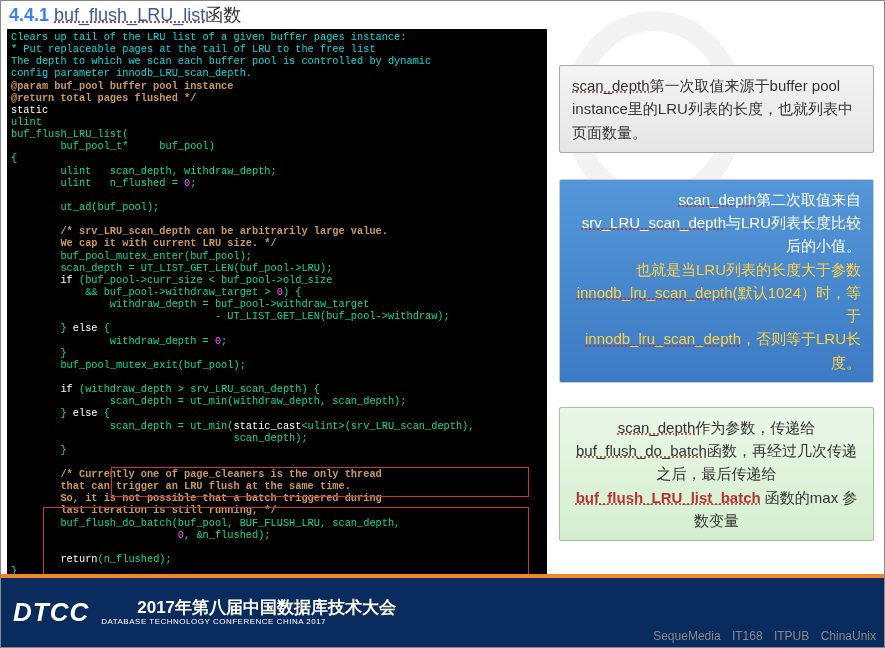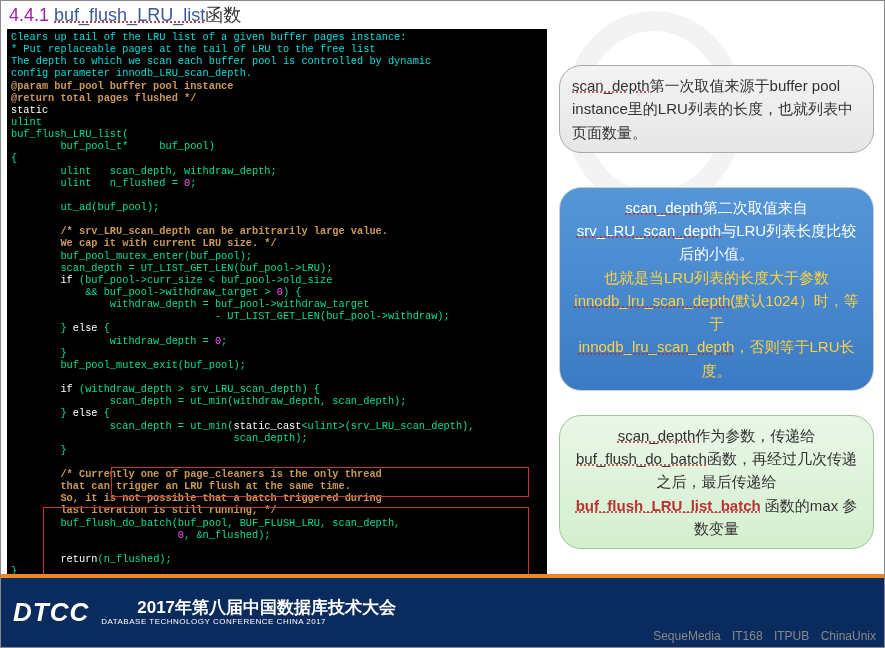--- a/index.html
+++ b/index.html
@@ -1,34 +1,34 @@
 <!DOCTYPE html>
 <html><head>
 <meta charset="utf-8">
 <style>
 * { box-sizing: border-box; margin: 0; padding: 0; }
 body { width: 885px; height: 648px; font-family: "Microsoft YaHei", sans-serif; background: #fff; border: 1px solid #888; position: relative; overflow: hidden; }
 .header { padding: 2px 8px; font-size: 18px; color: #333; }
-.header .sec { color: #a21caf; font-weight: normal; margin-top: 44px; }
+.header .sec { color: #3b82f6; font-weight: bold; margin-top: 44px; }
 .header .fn { color: #3b5998; text-decoration: underline; text-decoration-style: dotted; text-decoration-color: #a33; }
 .header .zh { color: #333; }
 .main { display: flex; gap: 12px; padding: 0 6px; }
 .code-pane { width: 540px; height: 562px; background: #000; color: #0d9; padding: 2px 4px; font-family: "Consolas","Courier New",monospace; font-size: 10.3px; line-height: 1.18; position: relative; overflow: hidden; }
 .code-line { white-space: pre; }
 .cy { color: #0dd; } 
 .br { color: #c95; font-weight: bold; } 
 .gr { color: #0d9; } 
 .kw { color: #fff; } 
 .nm { color: #f5f; } 
 .box1 { border: 1px solid #c33; position: absolute; left: 104px; top: 438px; width: 418px; height: 30px; }
 .box2 { border: 1px solid #c33; position: absolute; left: 36px; top: 478px; width: 486px; height: 72px; }
 .callouts { width: 315px; display: flex; flex-direction: column; gap: 24px; padding-top: 36px; }
-.callout { border-radius: 22px; padding: 8px 12px; font-size: 15px; line-height: 1.55; text-align: center; }
+.callout { border-radius: 2px; padding: 8px 12px; font-size: 15px; line-height: 1.55; text-align: center; }
 .co1 { background: linear-gradient(#f3f3f3,#e6e6e6); border: 1px solid #aaa; color: #333; text-align: left; }
-.co2 { background: linear-gradient(#5596d8,#3c7bc4); border: 1px solid #ccc; color: #fff; margin-top: 10px; }
+.co2 { background: linear-gradient(#5596d8,#3c7bc4); border: 1px solid #ccc; color: #fff; margin-top: 2px; text-align: right; }
 .co2 .y { color: #ffd040; }
 .co3 { background: linear-gradient(#e9f7e6,#d4efcf); border: 1px solid #9ec797; color: #333; }
 .ud { text-decoration: underline; text-decoration-style: dotted; text-decoration-color: #a33; }
 .rud { color: #b93333; text-decoration: underline; text-decoration-style: dotted; text-decoration-color: #a33; font-weight: bold; }
 .footer { position: absolute; left: 0; right: 0; bottom: 0; height: 73px; background: #0a2b5e; border-top: 4px solid #f08726; display: flex; align-items: center; padding: 0 12px; }
 .logo { color: #fff; font-size: 26px; font-weight: bold; font-style: italic; letter-spacing: 1px; }
 .conf { color: #fff; margin-left: 12px; }
 .conf .t1 { font-size: 17px; font-weight: bold; display: block; line-height: 1.1; margin-left: 36px; }
 .conf .t2 { font-size: 8px; letter-spacing: 0.5px; display: block; }
 .sponsors { position: absolute; right: 8px; bottom: 4px; font-size: 12px; color: #888; }

